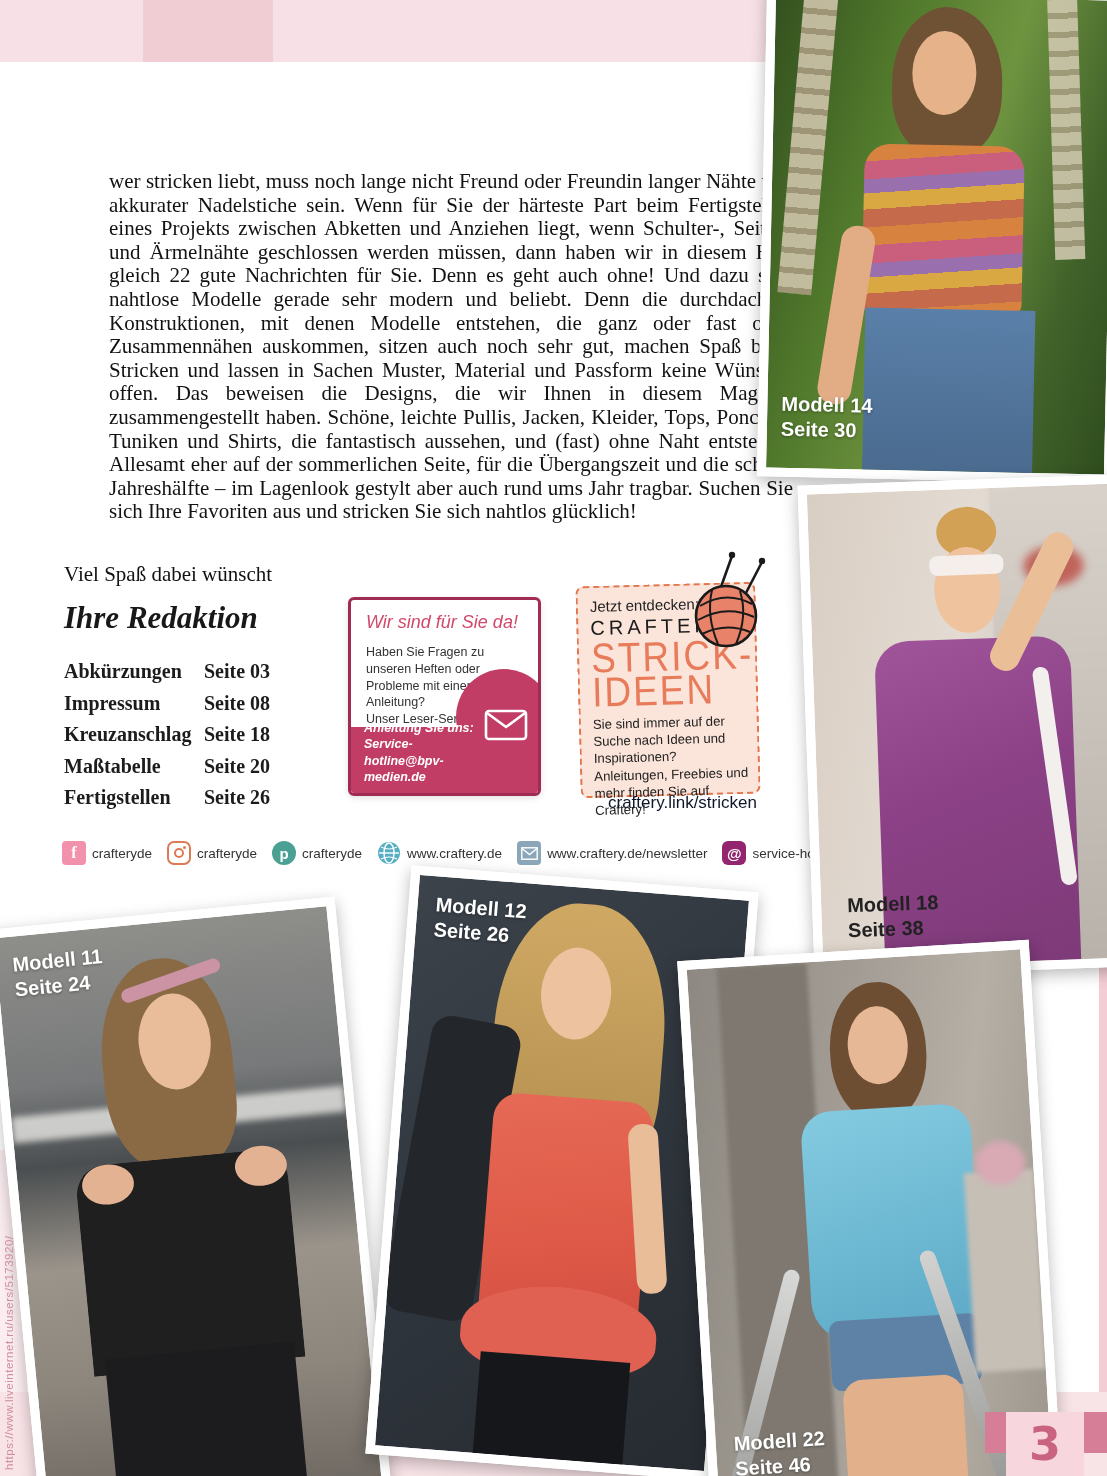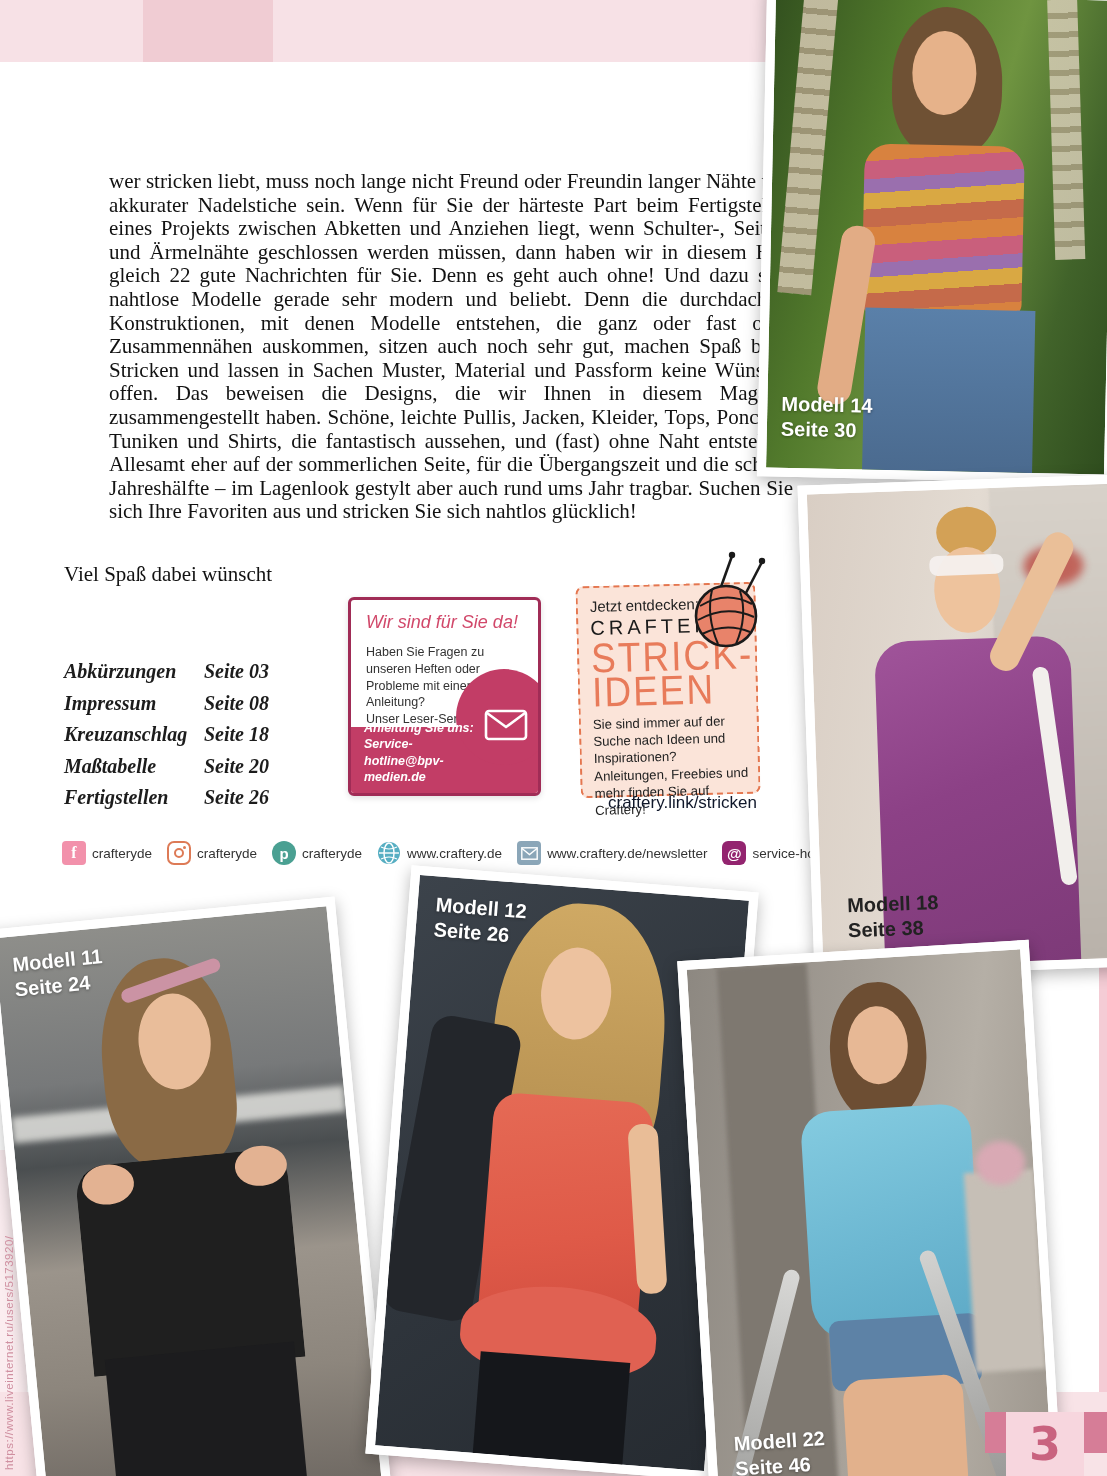--- a/index.html
+++ b/index.html
@@ -17,21 +17,21 @@
   .flourish { position:absolute; left:920px; top:560px; opacity:.5; }
 
   
   .headline { position:absolute; left:64px; top:118px; font-family:"Liberation Serif", serif; font-style:italic; font-weight:600; font-size:36px; color:#181818; }
   .bodycopy { position:absolute; left:64px; top:170px; width:684px; font-family:"Liberation Serif", serif; font-size:21px; line-height:23.6px; color:#121212; text-align:justify;margin-left:45px; }
   .closing { position:absolute; left:64px; top:562px; font-family:"Liberation Serif", serif; font-size:21px; color:#121212; }
   .signature { position:absolute; left:64px; top:600px; font-family:"Liberation Serif", serif; font-style:italic; font-weight:600; font-size:31px; color:#181818; }
 
   
   .toc { position:absolute; left:64px; top:660px; width:260px; }
-  .toc-row { display:flex; margin-bottom:8.5px; font-family:"Liberation Serif", serif; font-style:italic; font-weight:700; font-size:20px; color:#1c1c1c; }
+  .toc-row { display:flex; margin-bottom:8.5px; font-family:"Liberation Serif", serif; font-weight:700; font-size:20px; color:#1c1c1c; }
   .toc-label { width:140px; }
 
   
   .service-box { position:absolute; left:348px; top:597px; width:193px; height:199px; background:#ffffff; border:3px solid #a02c56; border-radius:6px; overflow:hidden; box-shadow:0 2px 6px rgba(0,0,0,.12); }
   .service-title { position:absolute; left:15px; top:12px; font-style:italic; font-weight:400; font-size:18px; color:#d1486a; }
   .service-body { position:absolute; left:15px; top:44px; width:160px; font-size:12.5px; line-height:1.34; color:#333333; }
   .service-body p { margin:0; }
   .service-bottom { position:absolute; left:0; bottom:0; width:100%; height:66px; background:#c23d66; }
   .service-bubble { position:absolute; right:-14px; bottom:28px; width:96px; height:96px; border-radius:50%; background:#c23d66; }
   .service-env { position:absolute; right:10px; bottom:52px; }
@@ -93,20 +93,21 @@
   <div class="right-strip"></div>
   <div class="left-strip"></div>
   <div class="bottom-band"></div>
 
   <svg class="flourish" width="180" height="300" viewBox="0 0 180 300">
     <path d="M20,280 C80,230 150,210 140,140 C132,85 60,80 55,130 C50,175 120,185 150,120" fill="none" stroke="#ece7e1" stroke-width="10"></path>
   </svg>
 
   <p class="bodycopy">wer stricken liebt, muss noch lange nicht Freund oder Freundin langer Nähte und akkurater Nadelstiche sein. Wenn für Sie der härteste Part beim Fertigstellen eines Projekts zwischen Abketten und Anziehen liegt, wenn Schulter-, Seiten- und Ärmelnähte geschlossen werden müssen, dann haben wir in diesem Heft gleich 22 gute Nachrichten für Sie. Denn es geht auch ohne! Und dazu sind nahtlose Modelle gerade sehr modern und beliebt. Denn die durchdachten Konstruktionen, mit denen Modelle entstehen, die ganz oder fast ohne Zusammennähen auskommen, sitzen auch noch sehr gut, machen Spaß beim Stricken und lassen in Sachen Muster, Material und Passform keine Wünsche offen. Das beweisen die Designs, die wir Ihnen in diesem Magazin zusammengestellt haben. Schöne, leichte Pullis, Jacken, Kleider, Tops, Ponchos, Tuniken und Shirts, die fantastisch aussehen, und (fast) ohne Naht entstehen. Allesamt eher auf der sommerlichen Seite, für die Übergangszeit und die schöne Jahreshälfte – im Lagenlook gestylt aber auch rund ums Jahr tragbar. Suchen Sie sich Ihre Favoriten aus und stricken Sie sich nahtlos glücklich!</p>
   <p class="closing">Viel Spaß dabei  wünscht</p>
+  <h2 class="signature">Ihre Redaktion</h2>
 
   <div class="toc">
     <div class="toc-row">
       <span class="toc-label">Abkürzungen</span>
       <span class="toc-page">Seite 03</span>
     </div>
     <div class="toc-row">
       <span class="toc-label">Impressum</span>
       <span class="toc-page">Seite 08</span>
     </div>

